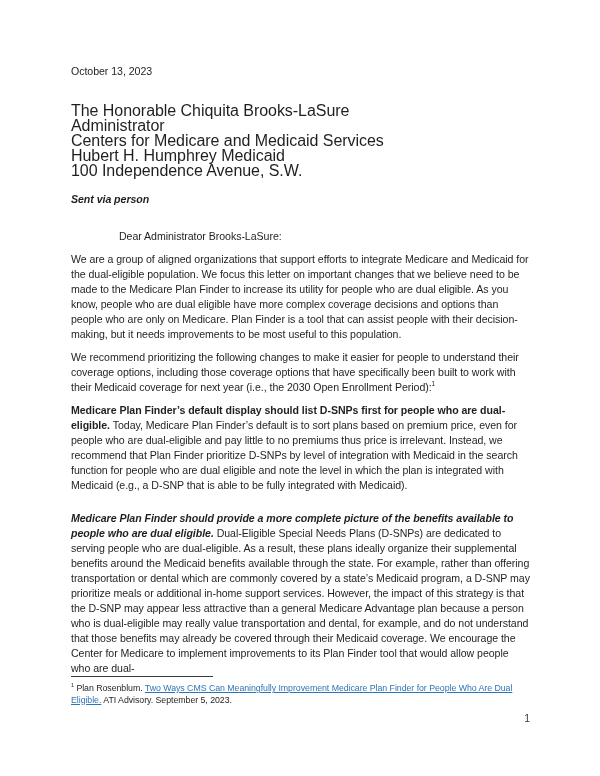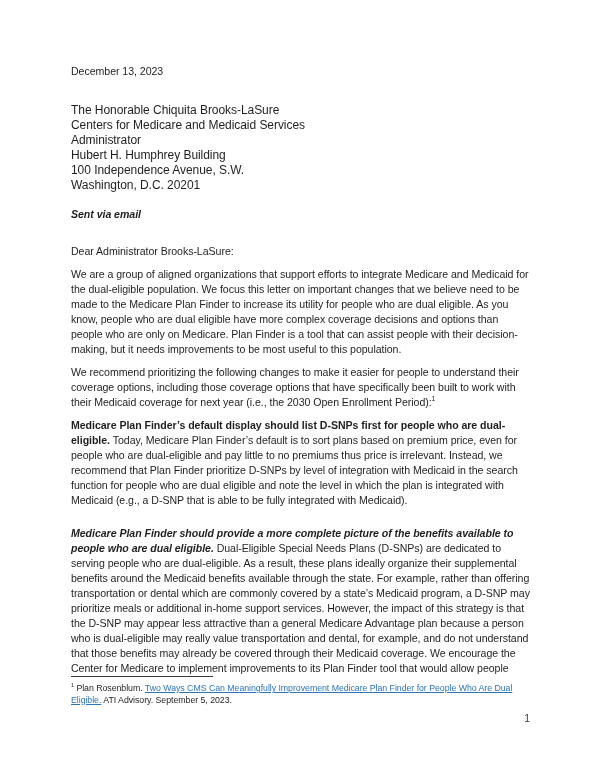--- a/index.html
+++ b/index.html
@@ -25,28 +25,28 @@
   }
   .txt, p {
     font-size: 10.6px;
     line-height: 15px;
     letter-spacing: -0.05px;
     margin: 0;
   }
   p { margin-bottom: 8px; }
   .date-line { margin-bottom: 24px; }
   .addr-block { margin-bottom: 0; }
-  .addr-line { font-size: 12px; line-height: 15px; letter-spacing: -0.05px; }
+  .addr-line { font-size: 16px; line-height: 15px; letter-spacing: -0.05px; }
   .sent-via {
     margin-top: 14px;
     margin-bottom: 22px;
     font-style: italic;
     font-weight: bold;
   }
-  .salutation { margin-bottom: 8px; }
+  .salutation { margin-bottom: 8px; margin-left: 48px; }
   .lead-bold { font-weight: bold; }
   .lead-bold-italic { font-weight: bold; font-style: italic; }
   .para-gap-before { margin-top: 18px; }
   sup {
     font-size: 0.62em;
     vertical-align: super;
     line-height: 0;
   }
   .footnote-area {
     position: absolute;
@@ -79,32 +79,31 @@
     text-align: right;
     font-size: 10.5px;
     color: #3a3a3a;
   }
 </style>
 </head>
 <body>
 
 <div class="page">
 
-  <p class="date-line">December 13, 2023</p>
+  <p class="date-line">October 13, 2023</p>
 
   <div class="addr-block">
     <div class="addr-line">The Honorable Chiquita Brooks-LaSure</div>
+    <div class="addr-line">Administrator</div>
     <div class="addr-line">Centers for Medicare and Medicaid Services</div>
-    <div class="addr-line">Administrator</div>
-    <div class="addr-line">Hubert H. Humphrey Building</div>
+    <div class="addr-line">Hubert H. Humphrey Medicaid</div>
     <div class="addr-line">100 Independence Avenue, S.W.</div>
-    <div class="addr-line">Washington, D.C. 20201</div>
   </div>
 
-  <p class="sent-via">Sent via email</p>
+  <p class="sent-via">Sent via person</p>
 
   <p class="salutation">Dear Administrator Brooks-LaSure:</p>
 
   <p>We are a group of aligned organizations that support efforts to integrate Medicare and Medicaid for the dual-eligible population. We focus this letter on important changes that we believe need to be made to the Medicare Plan Finder to increase its utility for people who are dual eligible. As you know, people who are dual eligible have more complex coverage decisions and options than people who are only on Medicare. Plan Finder is a tool that can assist people with their decision-making, but it needs improvements to be most useful to this population.</p>
 
   <p><span>We recommend prioritizing the following changes to make it easier for people to understand their coverage options, including those coverage options that have specifically been built to work with their Medicaid coverage for next year (i.e., the 2030 Open Enrollment Period):</span><sup>1</sup></p>
 
   <p><span class="lead-bold">Medicare Plan Finder’s default display should list D-SNPs first for people who are dual-eligible.</span><span> Today, Medicare Plan Finder’s default is to sort plans based on premium price, even for people who are dual-eligible and pay little to no premiums thus price is irrelevant. Instead, we recommend that Plan Finder prioritize D-SNPs by level of integration with Medicaid in the search function for people who are dual eligible and note the level in which the plan is integrated with Medicaid (e.g., a D-SNP that is able to be fully integrated with Medicaid).</span></p>
 
   <p class="para-gap-before"><span class="lead-bold-italic">Medicare Plan Finder should provide a more complete picture of the benefits available to people who are dual eligible.</span><span> Dual-Eligible Special Needs Plans (D-SNPs) are dedicated to serving people who are dual-eligible. As a result, these plans ideally organize their supplemental benefits around the Medicaid benefits available through the state. For example, rather than offering transportation or dental which are commonly covered by a state’s Medicaid program, a D-SNP may prioritize meals or additional in-home support services. However, the impact of this strategy is that the D-SNP may appear less attractive than a general Medicare Advantage plan because a person who is dual-eligible may really value transportation and dental, for example, and do not understand that those benefits may already be covered through their Medicaid coverage. We encourage the Center for Medicare to implement improvements to its Plan Finder tool that would allow people who are dual-</span></p>

